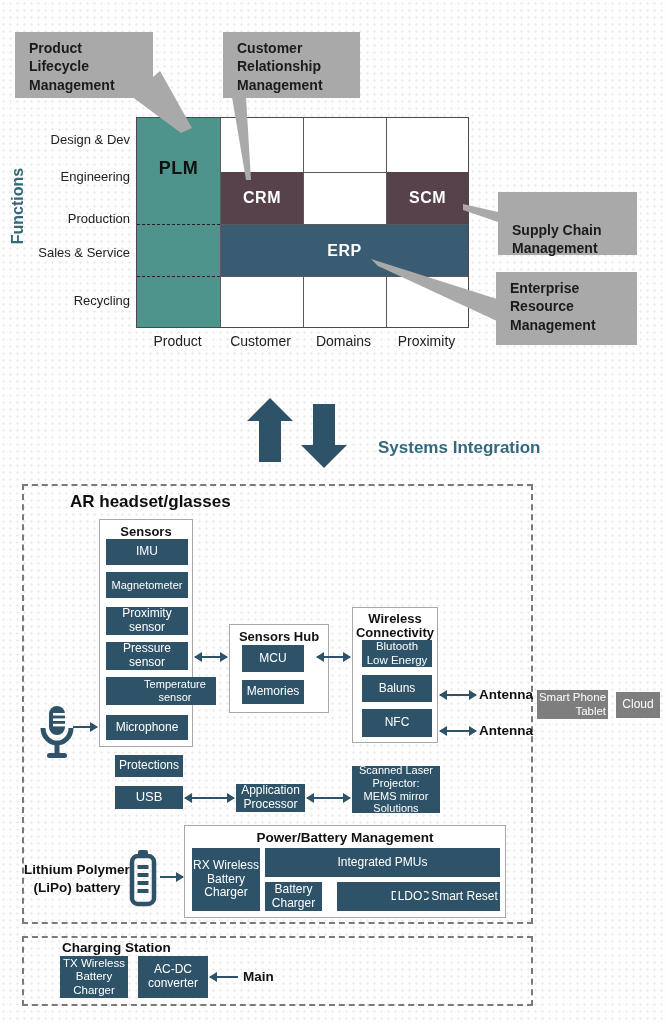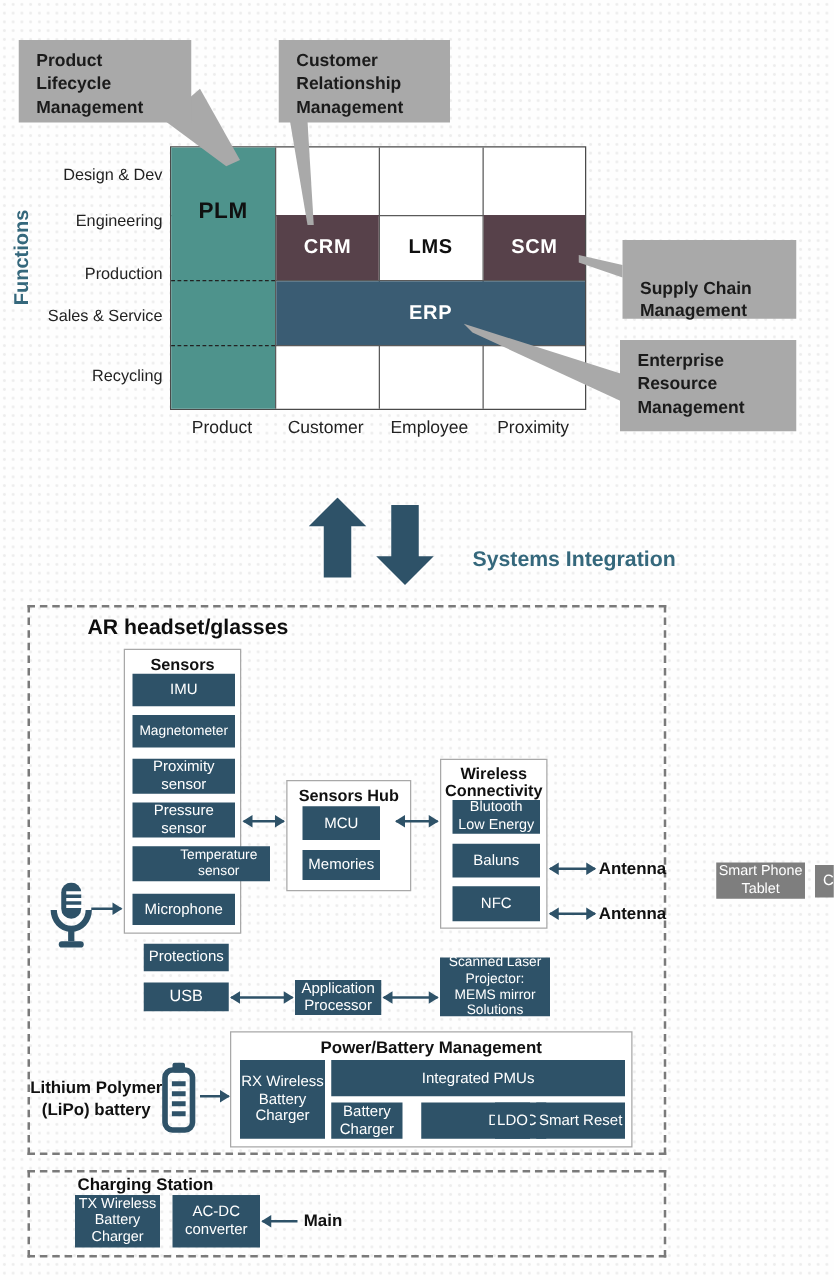--- a/index.html
+++ b/index.html
@@ -27,21 +27,21 @@
   .rowlab{position:absolute;left:0;width:130px;text-align:right;font-size:13px;color:#222;font-weight:500;}
   .collab{position:absolute;top:333px;width:83px;text-align:center;font-size:14px;color:#222;font-weight:500;}
   .heading{color:#35687C;font-weight:700;}
   
   .dashed{position:absolute;border:2px dashed #7a7a7a;background:transparent;box-sizing:border-box;}
   .wbox{position:absolute;background:#fff;border:1px solid #A8A8A8;box-sizing:border-box;z-index:2;}
   .btitle{position:absolute;left:0;right:0;text-align:center;font-weight:700;font-size:13px;color:#111;line-height:1.1;}
   .cbox{position:absolute;background:#2E5268;color:#fff;display:flex;align-items:center;justify-content:center;
         text-align:center;font-size:12px;line-height:1.15;font-weight:500;z-index:2;}
   .graybox{position:absolute;background:#7E7E7E;color:#fff;display:flex;align-items:center;justify-content:center;
-        text-align:center;font-size:11.5px;line-height:1.15;z-index:2;margin-left:36px;}
+        text-align:right;font-size:11.5px;line-height:1.15;z-index:2;}
   .lab{position:absolute;font-size:13.5px;font-weight:700;color:#111;}
   
   .arr{position:absolute;height:2px;background:#2E5268;z-index:3;}
   .arr.l::before,.arr.d::before{content:"";position:absolute;left:-1px;top:-4px;width:0;height:0;
       border-top:5px solid transparent;border-bottom:5px solid transparent;border-right:8px solid #2E5268;}
   .arr.r::after,.arr.d::after{content:"";position:absolute;right:-1px;top:-4px;width:0;height:0;
       border-top:5px solid transparent;border-bottom:5px solid transparent;border-left:8px solid #2E5268;}
   svg{display:block;}
 </style>
 </head>
@@ -77,34 +77,33 @@
     <div class="gl" style="left:0;top:106px;width:331px;height:1px;"></div>
     <div class="gl" style="left:0;top:158px;width:331px;height:1px;"></div>
 
     <div class="blk" style="left:0;top:0;width:83px;height:209px;background:#4E938C;color:#101010;font-size:18px;align-items:flex-start;">
       <span style="margin-top:40px;">PLM</span>
     </div>
     <div style="position:absolute;left:0;top:106px;width:83px;border-top:1px dashed #222;"></div>
     <div style="position:absolute;left:0;top:158px;width:83px;border-top:1px dashed #222;"></div>
 
     <div class="blk" style="left:84px;top:54px;width:82px;height:52px;background:#57414A;color:#fff;">CRM</div>
-    <div class="blk" style="left:166px;top:54px;width:83px;height:52px;color:#101010;">LMS</div>
     <div class="blk" style="left:250px;top:54px;width:81px;height:52px;background:#57414A;color:#fff;">SCM</div>
     <div class="blk" style="left:84px;top:107px;width:247px;height:51px;background:#3A5C73;color:#fff;">ERP</div>
   </div>
 
   <div class="rowlab" style="top:132px;">Design &amp; Dev</div>
   <div class="rowlab" style="top:169px;">Engineering</div>
   <div class="rowlab" style="top:211px;">Production</div>
   <div class="rowlab" style="top:245px;">Sales &amp; Service</div>
   <div class="rowlab" style="top:293px;">Recycling</div>
 
   <div class="collab" style="left:136px;">Product</div>
   <div class="collab" style="left:219px;">Customer</div>
-  <div class="collab" style="left:302px;">Employee</div>
+  <div class="collab" style="left:302px;">Domains</div>
   <div class="collab" style="left:385px;">Proximity</div>
 
   <div class="abs heading" style="left:-36px;top:196px;width:110px;height:20px;text-align:center;font-size:16px;transform:rotate(-90deg);">Functions</div>
 
   <svg class="abs" style="left:247px;top:398px;width:101px;height:70px;" viewBox="0 0 101 70">
     <polygon points="23,0 46,23 34,23 34,64 12,64 12,23 0,23" fill="#2E5268"></polygon>
     <polygon points="77,70 100,47 88,47 88,6 66,6 66,47 54,47" fill="#2E5268"></polygon>
   </svg>
   <div class="abs heading" style="left:378px;top:438px;font-size:17px;">Systems Integration</div>
 

